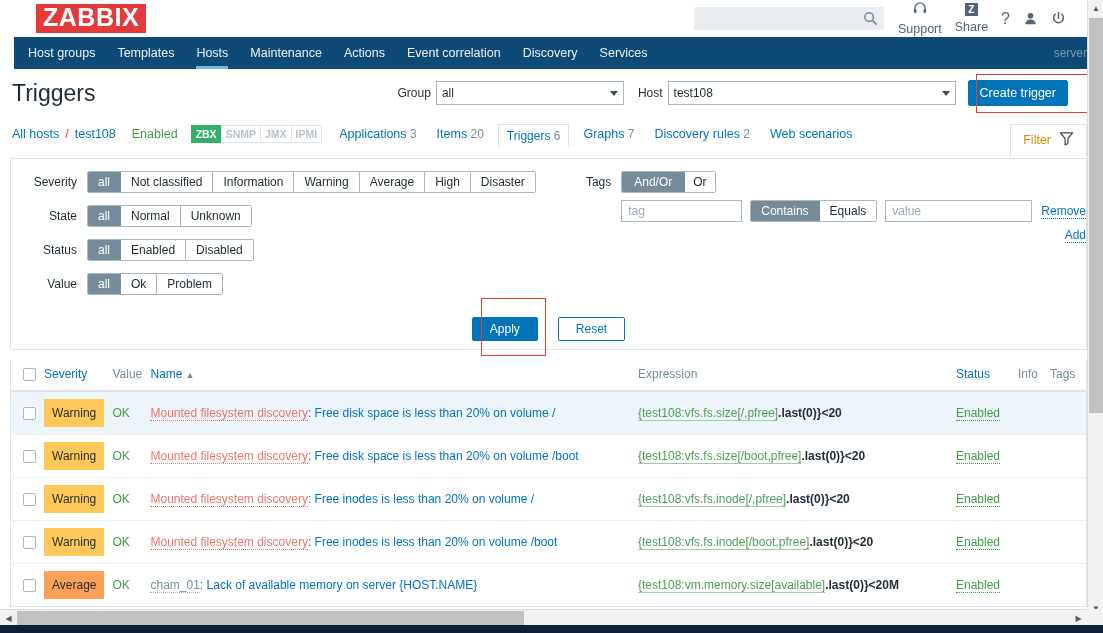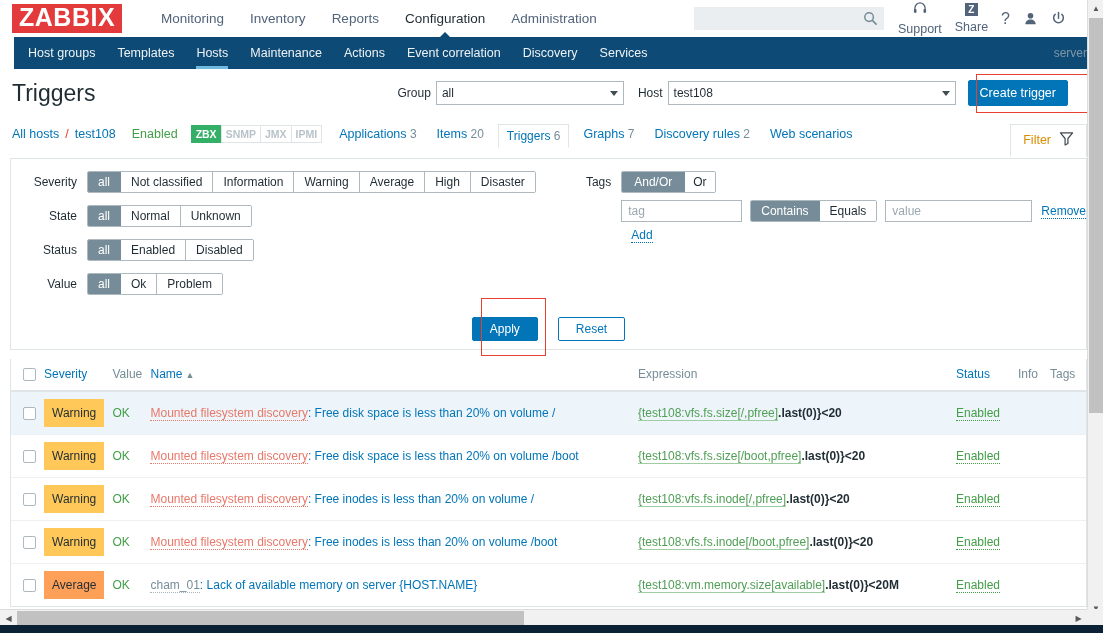--- a/index.html
+++ b/index.html
@@ -8,21 +8,21 @@
     font-family: "Liberation Sans", sans-serif;
     font-size: 12px;
     background: #fff;
     overflow: hidden;
   }
   #app { position: relative; width: 1103px; height: 633px; background:#fff; overflow:hidden; }
 
   
   .topbar {
     position:absolute; left:0; top:0; width:1087px; height:37px;
-    background:#fff; display:flex; align-items:center;
+    background:#fff; display:flex; align-items:center;padding-left:24px;
   }
   .logo {
     margin-left:12px; background:#e33b3b; color:#fff;
     font-weight:bold; font-size:25px; letter-spacing:0.5px;
     padding:1px 7px 3px 7px; line-height:1.0;
     font-family:"Liberation Sans", sans-serif;
   }
   .mainnav { display:flex; align-items:center; margin-left:26px; height:37px; }
   .mainnav a {
     color:#52637a; text-decoration:none; font-size:13.5px;
@@ -246,27 +246,20 @@
   .corner { position:absolute; right:0; bottom:8px; width:16px;height:16px;background:#f1f1f1; }
   .botbar { position:absolute; left:0; bottom:0; width:1103px; height:8px; background:#0b2135; }
 </style>
 </head>
 <body>
 
 <div id="app">
 
   <div class="topbar">
     <div class="logo">ZABBIX</div>
-    <div class="mainnav">
-      <a href="#">Monitoring</a>
-      <a href="#">Inventory</a>
-      <a href="#">Reports</a>
-      <a href="#" class="sel">Configuration</a>
-      <a href="#">Administration</a>
-    </div>
     <div class="hdr-right">
       <div class="search-wrap">
         <input type="text" placeholder="" style="">
         <span class="search-ico">
           <svg width="15" height="15" viewBox="0 0 16 16">
               <circle cx="6.5" cy="6.5" r="4.6" fill="none" stroke="#768d99" stroke-width="1.6"></circle>
               <line x1="10" y1="10" x2="14.5" y2="14.5" stroke="#768d99" stroke-width="1.8"></line>
             </svg>
         </span>
       </div>
@@ -429,21 +422,21 @@
         <div class="frow" style="margin-top:7px;">
           <div class="flabel" style="width:48px;"></div>
           <input class="tinput" style="width: 121px;" placeholder="tag">
           <div class="seg" style="margin-left:8px;">
             <div class="on">Contains</div>
             <div>Equals</div>
           </div>
           <input class="tinput" style="width: 147px; margin-left: 8px;" placeholder="value">
           <a class="dotlink" style="margin-left:9px;">Remove</a>
         </div>
-        <div class="frow" style="margin-top:6px;">
+        <div class="frow" style="margin-top:6px;justify-content:flex-end;">
           <div class="flabel" style="width:48px;"></div>
           <a class="dotlink" style="margin-left:10px;">Add</a>
         </div>
       </div>
     </div>
   </div>
 
   <div class="applyrow">
     <button class="btn-apply">Apply</button>
     <button class="btn-reset">Reset</button>

